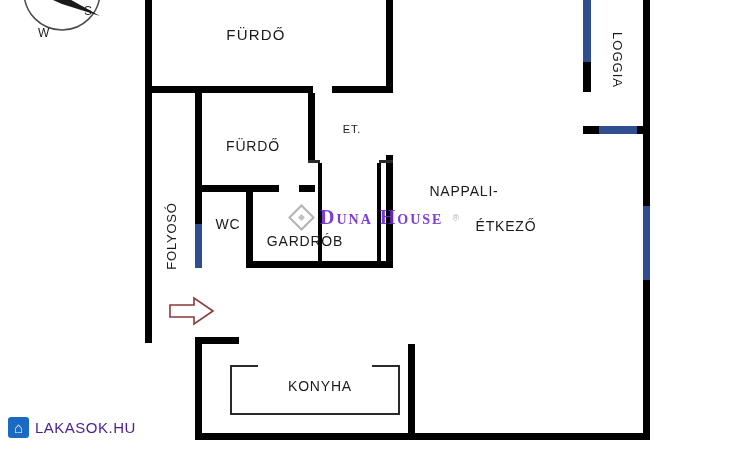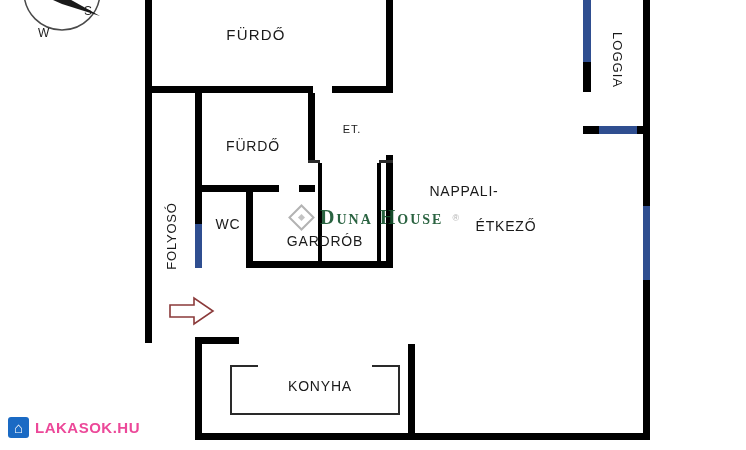--- a/index.html
+++ b/index.html
@@ -29,31 +29,31 @@
     display:flex; align-items:center; gap:9px;
     color:#a8a8a8; opacity:0.9;
   }
   .wm-diamond {
     width:15px; height:15px; border:2px solid #ababab;
     transform:rotate(45deg); display:flex; align-items:center; justify-content:center;
   }
   .wm-diamond-inner { width:5px; height:5px; background:#bdbdbd; }
   .wm-text {
     font-family:"Liberation Serif", serif; font-variant:small-caps;
-    font-size:20px; font-weight:600; letter-spacing:2px; color:#14532d;
+    font-size:20px; font-weight:600; letter-spacing:2px; color:#6d28d9;
   }
   .wm-reg { font-size:9px; vertical-align:super; color:#a8a8a8; font-family:"Liberation Sans",sans-serif; }
   
   .site-logo { position:absolute; left:8px; top:417px; display:flex; align-items:center; gap:6px; }
   .site-logo-box {
     width:21px; height:21px; background:#1a6ac4; border-radius:3px;
     display:flex; align-items:center; justify-content:center;
     color:#ffffff; font-size:15px; line-height:1;
   }
-  .site-logo-text { color:#ec4899; font-weight:bold; font-size:15px; letter-spacing:0.5px; }
+  .site-logo-text { color:#4c1d95; font-weight:normal; font-size:15px; letter-spacing:0.5px; }
   svg { position:absolute; overflow:visible; }
 </style>
 </head>
 <body>
 
 <div id="floorplan">
 
   <svg style="left:12px;top:0" width="100" height="50" viewBox="0 0 100 50">
     <circle cx="50" cy="-8" r="38" fill="none" stroke="#4a4a4a" stroke-width="1.5"></circle>
     <polygon points="88,16 50,4 14,-12 52,-4" fill="#1a1a1a"></polygon>
@@ -99,21 +99,21 @@
   <div class="thin" style="left:372px;top:365px;width:28px;height:2px"></div>
 
   <svg style="left:168px;top:295px" width="48" height="32" viewBox="0 0 48 32">
     <polygon points="2,10 26,10 26,3 45,16 26,29 26,22 2,22" fill="#ffffff" stroke="#8b3a3a" stroke-width="1.6"></polygon>
   </svg>
 
   <span class="room-label big" style="left:256px;top:34px">FÜRDŐ</span>
   <span class="room-label" style="left:253px;top:146px">FÜRDŐ</span>
   <span class="room-label small" style="left:352px;top:129px">ET.</span>
   <span class="room-label" style="left:228px;top:224px">WC</span>
-  <span class="room-label" style="left:325px;top:241px">GARDRÓB</span>
+  <span class="room-label" style="left:305px;top:241px">GARDRÓB</span>
   <span class="room-label" style="left:464px;top:191px">NAPPALI-</span>
   <span class="room-label" style="left:506px;top:226px">ÉTKEZŐ</span>
   <span class="room-label" style="left:320px;top:386px">KONYHA</span>
   <span class="room-label vert-left" style="left:171px;top:236px">FOLYOSÓ</span>
   <span class="room-label vert-right" style="left:617px;top:60px">LOGGIA</span>
 
   <div class="watermark">
     <span class="wm-diamond">
       <span class="wm-diamond-inner"></span>
     </span>

